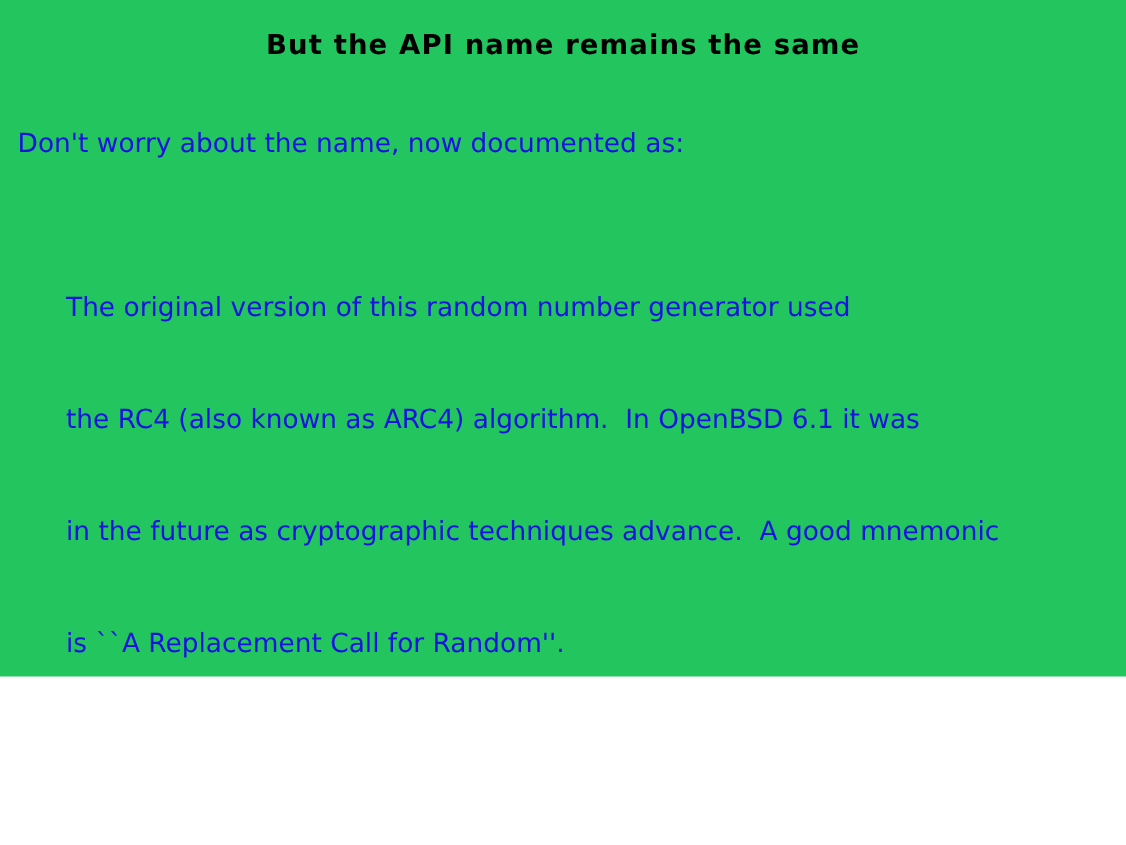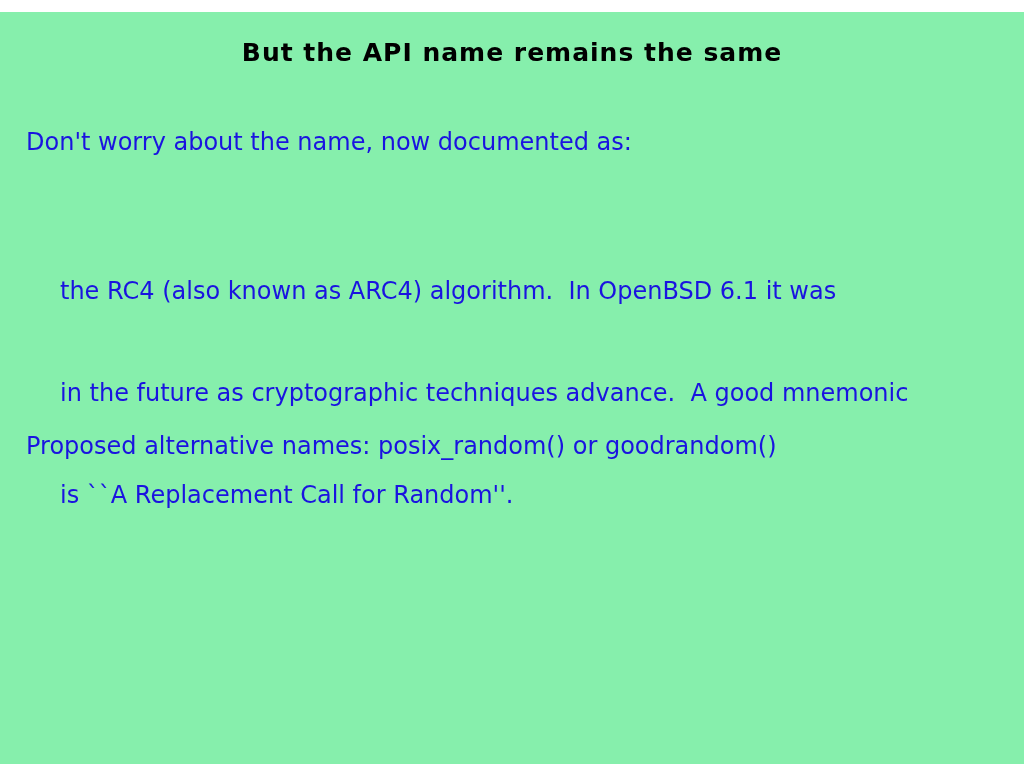--- a/index.html
+++ b/index.html
@@ -9,23 +9,22 @@
   }
   body {
     width: 1024px;
     height: 768px;
     font-family: "DejaVu Sans", sans-serif;
     overflow: hidden;
   }
   .slide {
     position: relative;
     width: 1024px;
-    height: 752px;
-    background: #86efac;
-    margin-top: 12px;
+    height: 615px;
+    background: #22c55e;
   }
   .slide-title {
     position: absolute;
     top: 26px;
     left: 0;
     width: 1024px;
     text-align: center;
     font-family: "DejaVu Sans", sans-serif;
     font-weight: bold;
     font-size: 25px;
@@ -35,21 +34,21 @@
   }
   .body-text {
     position: absolute;
     color: #1a13e0;
     font-family: "DejaVu Sans", sans-serif;
     font-size: 24px;
     line-height: 34px;
     white-space: pre;
   }
   .lead-line {
-    left: 26px;
+    left: 16px;
     top: 113px;
   }
   .quote-block {
     left: 60px;
     top: 194px;
   }
   .quote-block .q-line {
     display: block;
     white-space: pre;
   }
@@ -61,20 +60,20 @@
 </head>
 <body>
 
 <div class="slide">
 
   <div class="slide-title">But the API name remains the same</div>
 
   <div class="body-text lead-line">Don't worry about the name, now documented as:</div>
 
   <div class="body-text quote-block">
+    <span class="q-line">The original version of this random number generator used</span>
     <span class="q-line">the RC4 (also known as ARC4) algorithm.  In OpenBSD 6.1 it was</span>
     <span class="q-line">in the future as cryptographic techniques advance.  A good mnemonic</span>
     <span class="q-line">is ``A Replacement Call for Random''.</span>
   </div>
 
-  <div class="body-text proposed-line">Proposed alternative names: posix_random() or goodrandom()</div>
 
 </div>
 
 </body></html>

